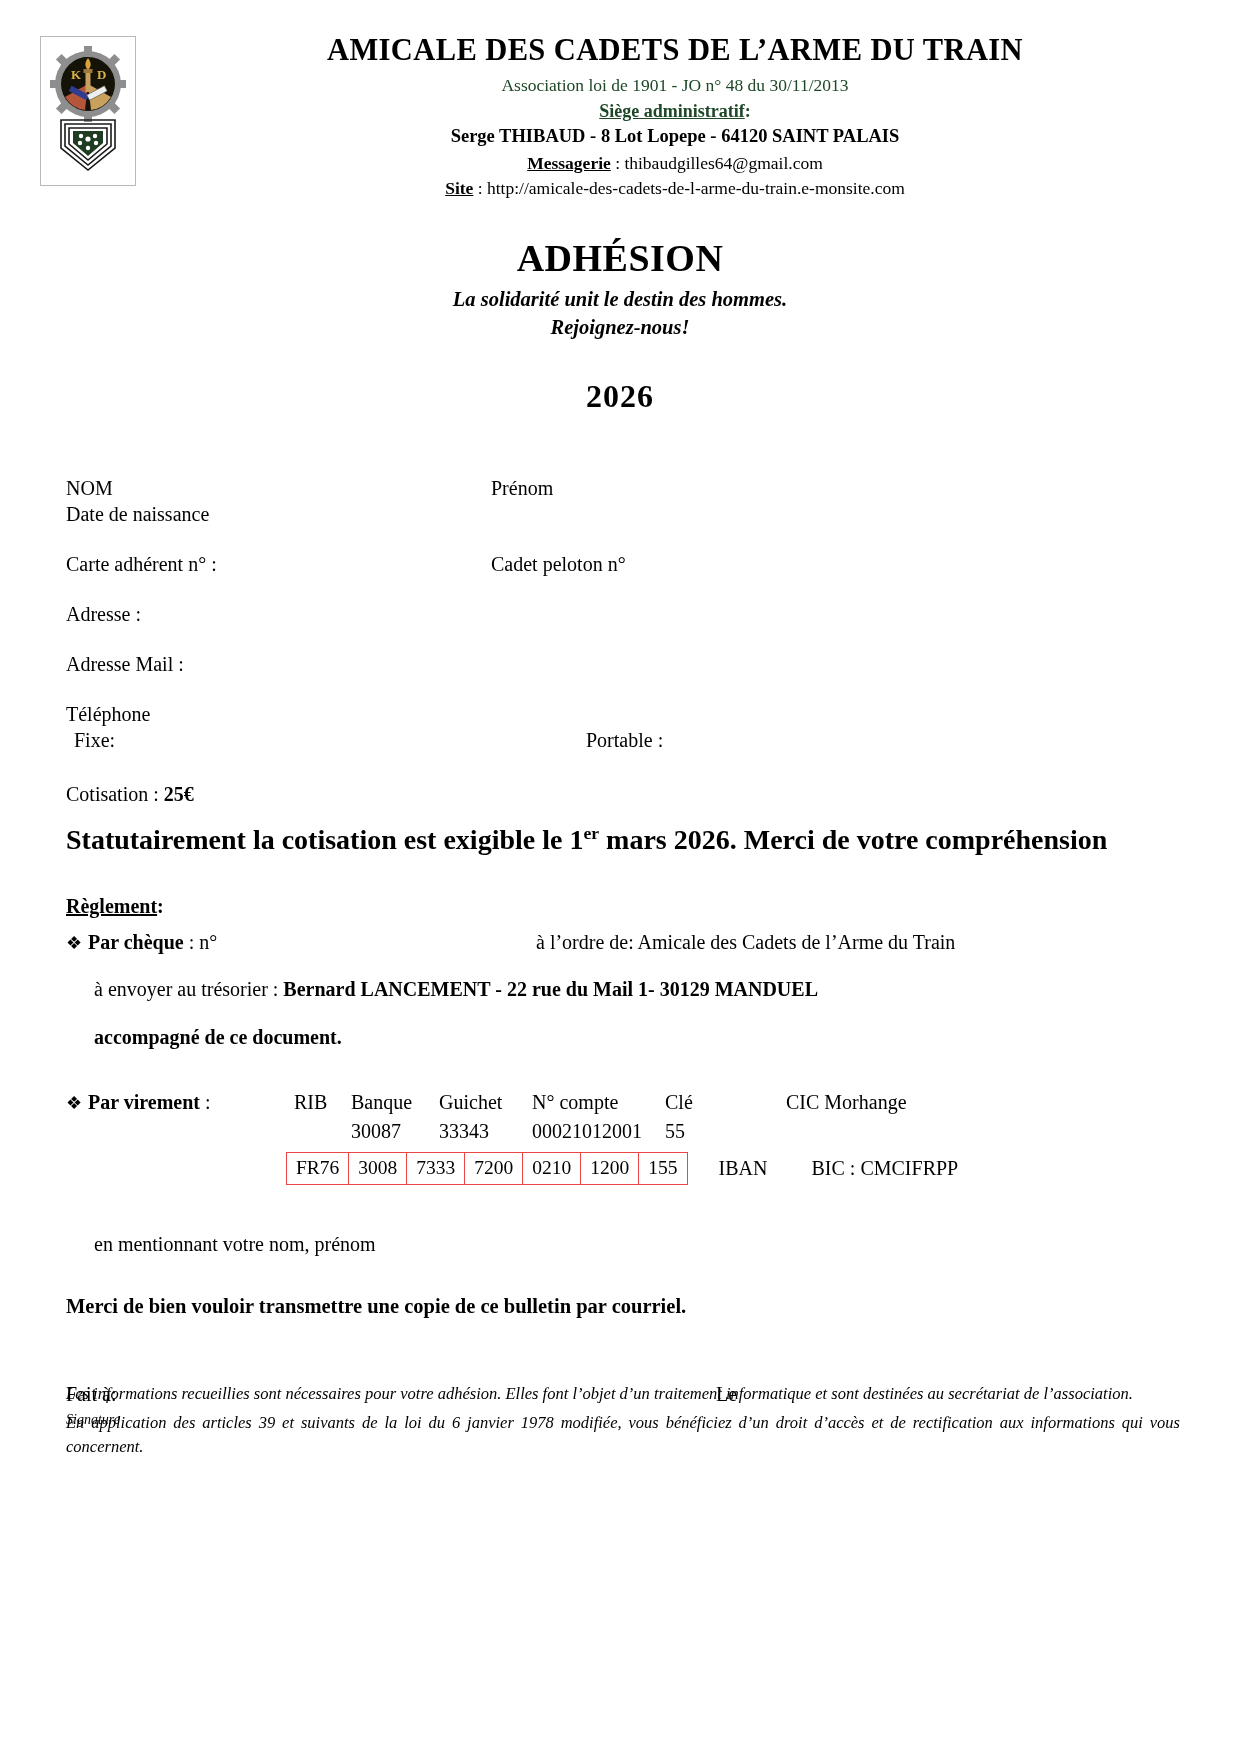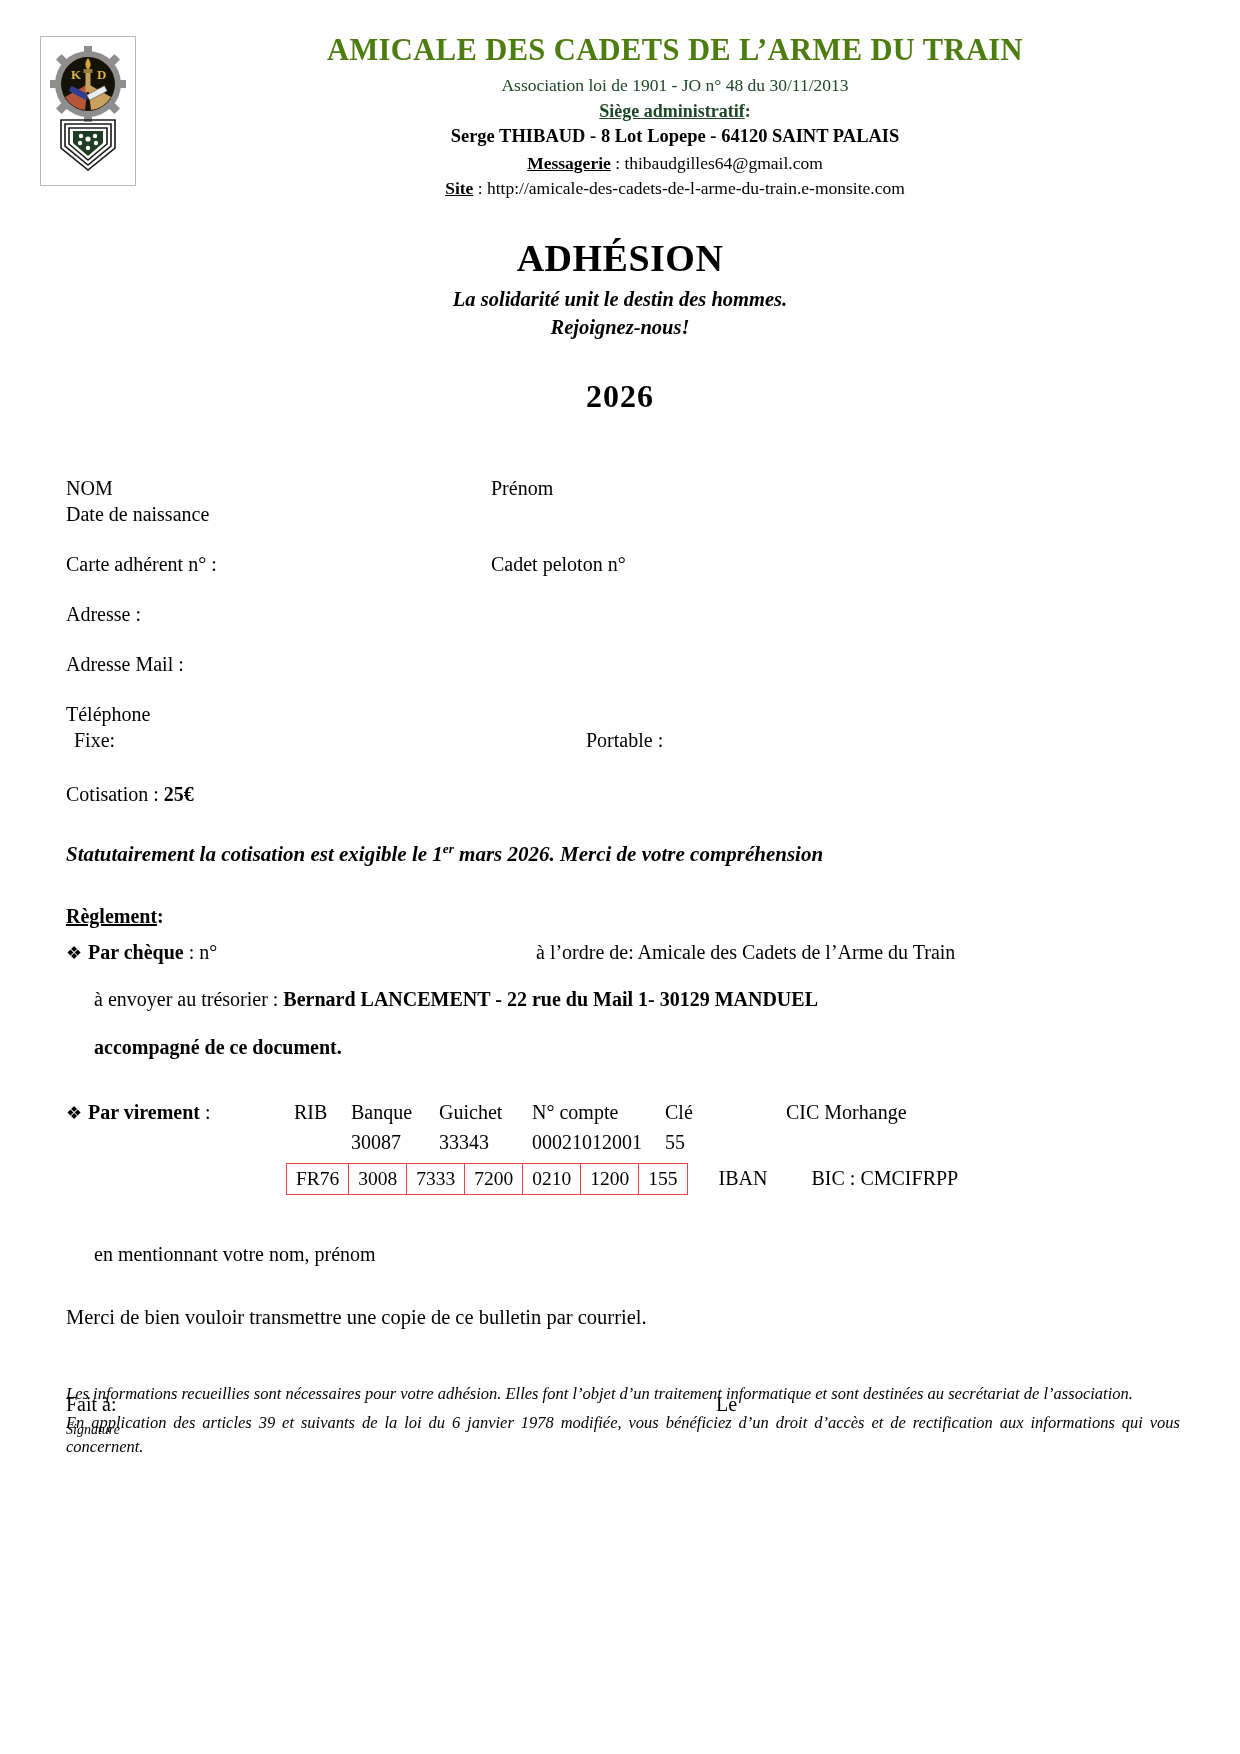--- a/index.html
+++ b/index.html
@@ -47,21 +47,21 @@
 
   .header-text {
     text-align: center;
     padding-left: 150px;
     padding-right: 40px;
   }
   .org-title {
     font-size: 30.5px;
     font-weight: bold;
     letter-spacing: 0.4px;
-    color: #4d7c0f;
+    color: #000000;
     line-height: 1.1;
     margin: 0 0 6px 0;
     white-space: nowrap;
   }
   .assoc-line {
     font-size: 17.5px;
     color: #1d4726;
     line-height: 1.35;
     margin-bottom: 2px;
   }
@@ -129,26 +129,25 @@
     position: absolute;
     left: 425px;
     top: 0;
   }
   .frow .right-field.far { left: 520px; }
 
   .cotisation { margin-top: 30px; margin-bottom: 0; }
   .cotisation b { font-weight: bold; }
 
   .statement {
-    margin-top: 34px;
+    margin-top: 16px;
     padding-left: 0px;
-    font-size: 21px;
+    font-size: 28px;
     font-weight: bold;
     line-height: 1.2;
-    font-style: italic;
   }
   .statement sup { font-size: 0.63em; vertical-align: super; }
 
   
   .reglement-head {
     margin-top: 38px;
     font-size: 20px;
     font-weight: bold;
   }
   .reglement-head .u { text-decoration: underline; }
@@ -232,21 +231,21 @@
   .iban-tags .bic { padding-left: 44px; }
 
   .mention {
     margin-top: 48px;
     padding-left: 28px;
     font-size: 20px;
   }
   .merci {
     margin-top: 38px;
     font-size: 20.5px;
-    font-weight: normal;
+    font-weight: bold;
   }
 
   .signature-block { margin-top: 64px; position: relative; font-size: 20px; }
   .signature-block .le {
     position: absolute;
     left: 650px;
     top: 0;
   }
   .sig-label {
     margin-top: 6px;

